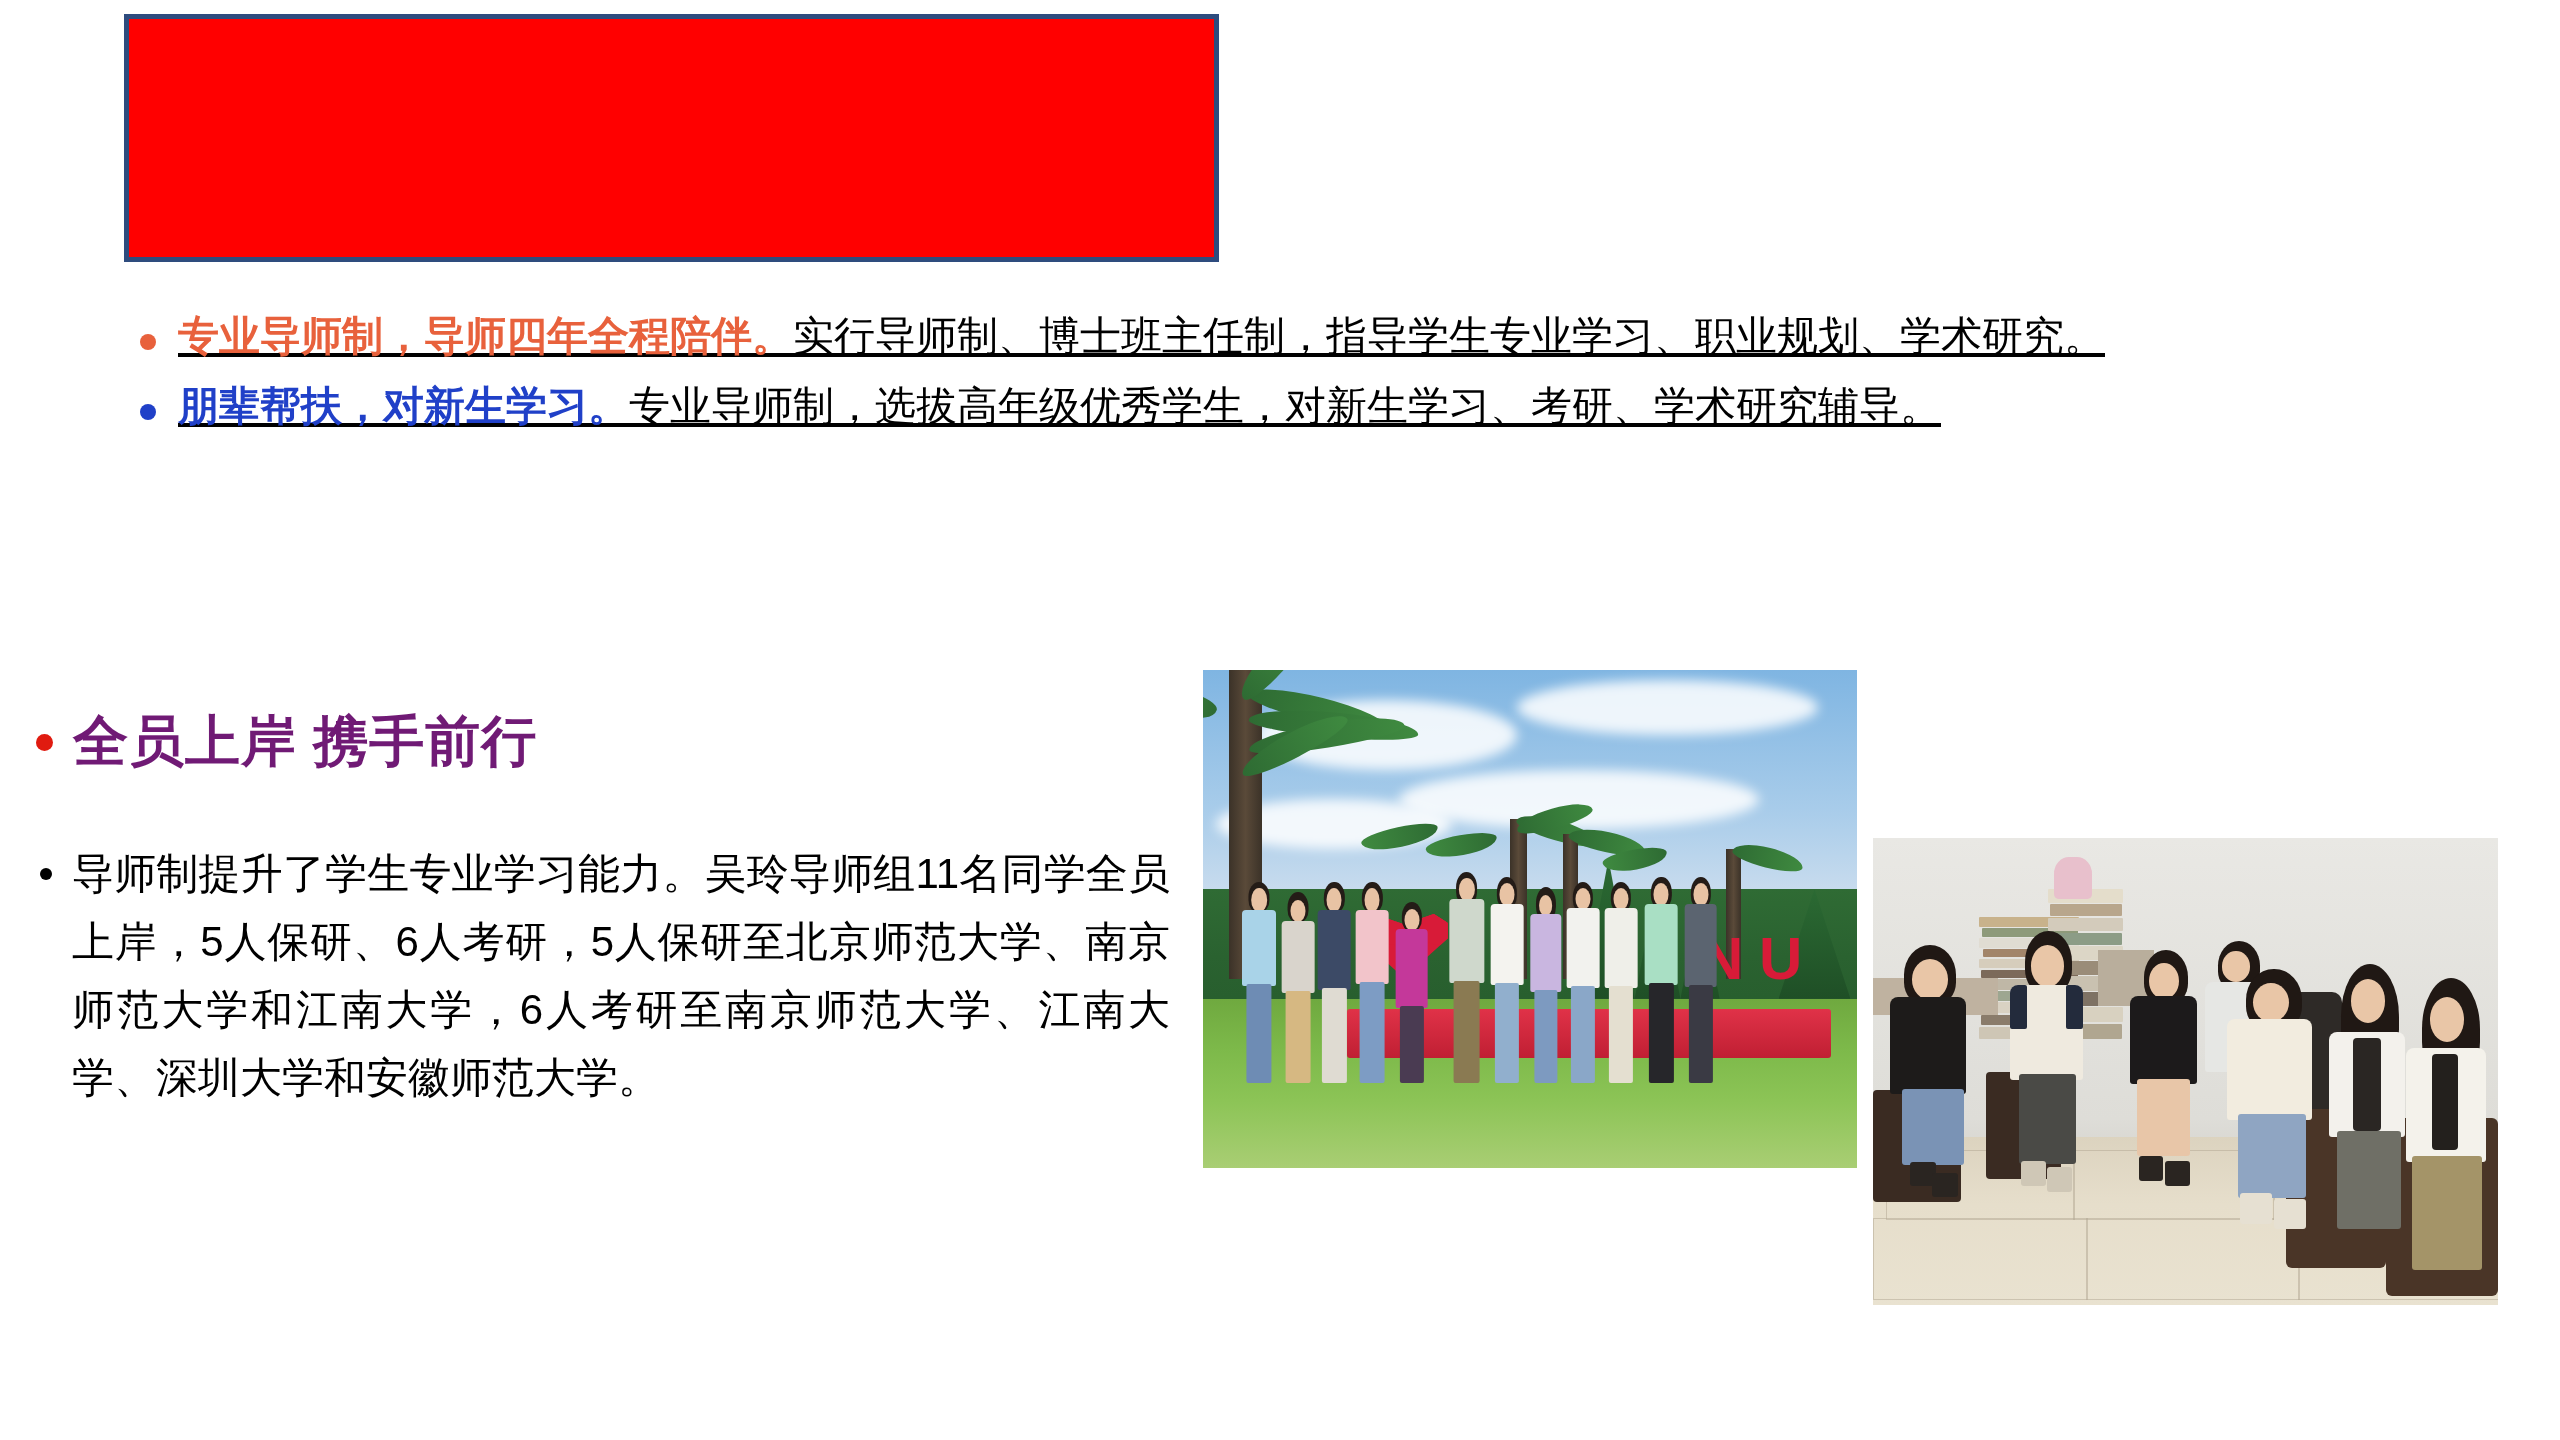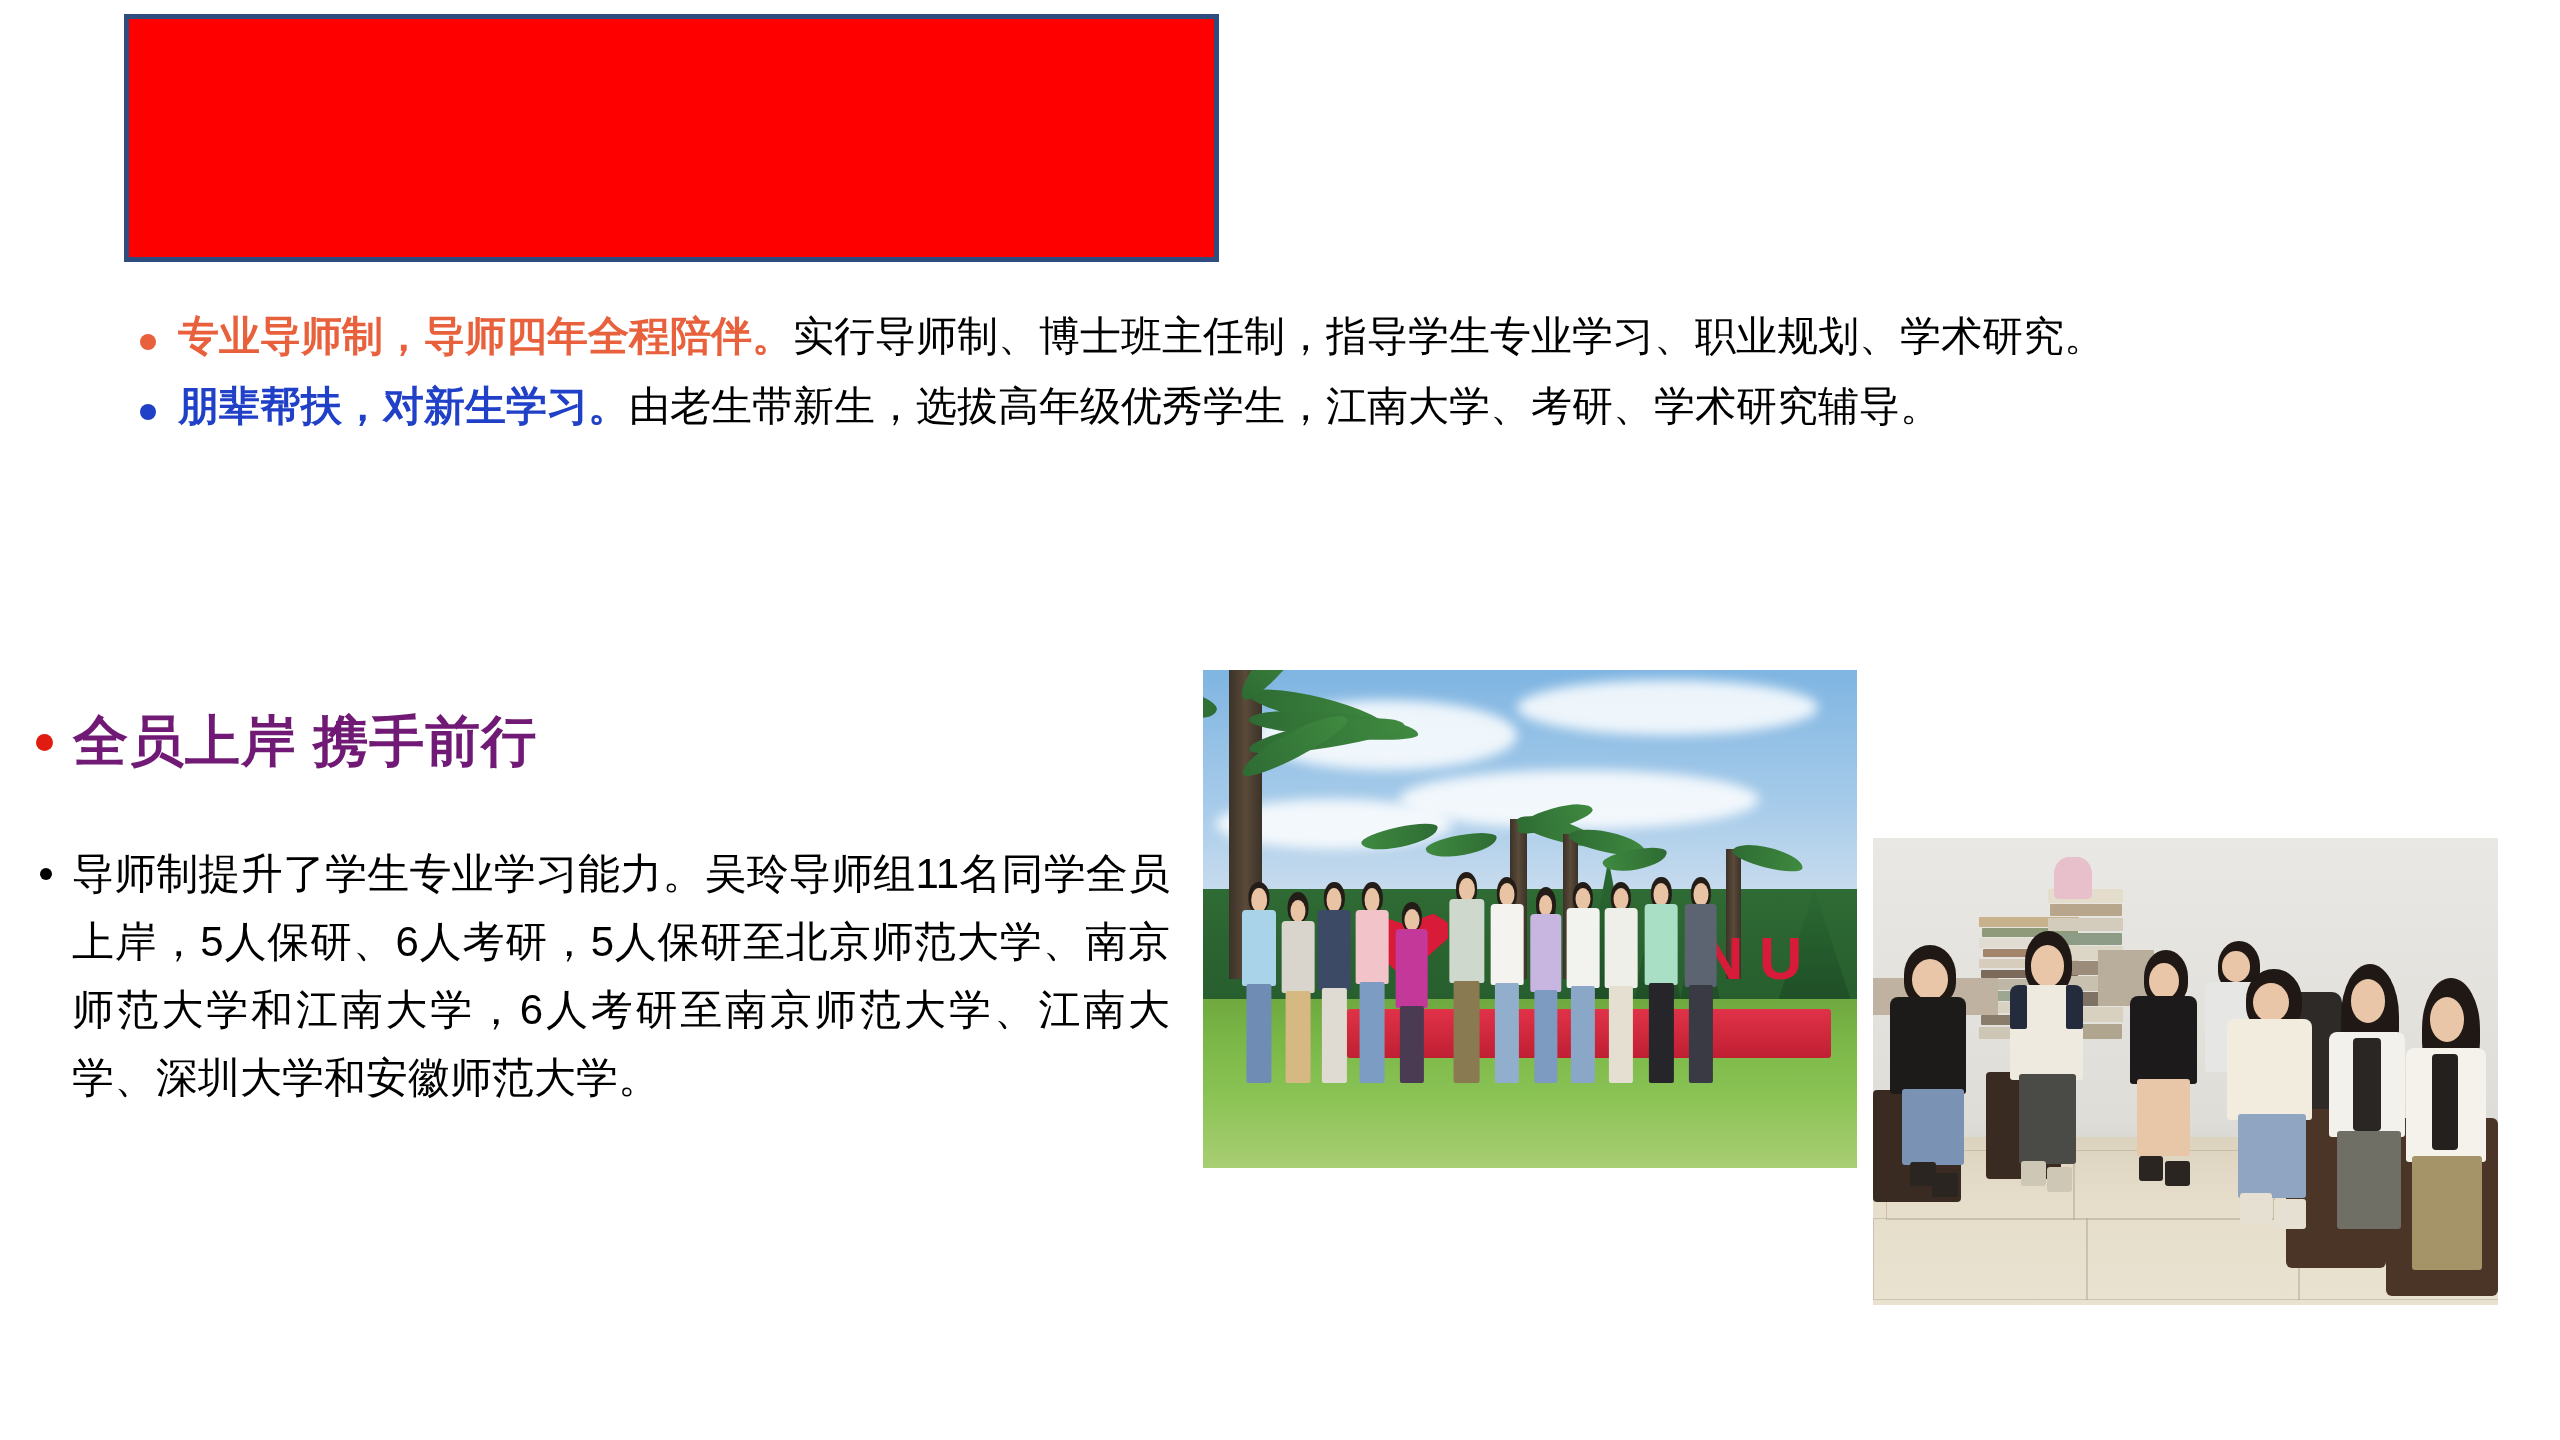--- a/index.html
+++ b/index.html
@@ -51,20 +51,21 @@
     width:16px;height:16px;
     border-radius:50%;
     margin-top:22px;
     margin-right:22px;
   }
   .feature-text{
     font-size:41px;
     color:#000000;
     white-space:nowrap;
     letter-spacing:0px;
+    text-decoration:underline;
   }
   .feature-text .lead{ font-weight:bold; }
 
   
   #section-heading{
     position:absolute;
     left:36px; top:705px;
     display:flex;
     align-items:center;
   }
@@ -198,21 +199,21 @@
 
 <div id="feature-list">
 
   <div class="feature-item">
     <span class="bullet-dot" style="background:#E8613C"></span>
     <span class="feature-text"><span class="lead" style="color:#E8613C">专业导师制，导师四年全程陪伴。</span><span>实行导师制、博士班主任制，指导学生专业学习、职业规划、学术研究。</span></span>
   </div>
 
   <div class="feature-item">
     <span class="bullet-dot" style="background:#2040C8"></span>
-    <span class="feature-text"><span class="lead" style="color:#2040C8">朋辈帮扶，对新生学习。</span><span>由老生带新生，选拔高年级优秀学生，江南大学、考研、学术研究辅导。</span></span>
+    <span class="feature-text"><span class="lead" style="color:#2040C8">朋辈帮扶，对新生学习。</span><span>专业导师制，选拔高年级优秀学生，对新生学习、考研、学术研究辅导。</span></span>
   </div>
 
 
 </div>
 
 <div id="section-heading">
   <span class="bullet-dot" style="background: rgb(224, 27, 16);"></span>
   <span class="heading-text" style="color: #701a75;">全员上岸 携手前行</span>
 </div>
 

